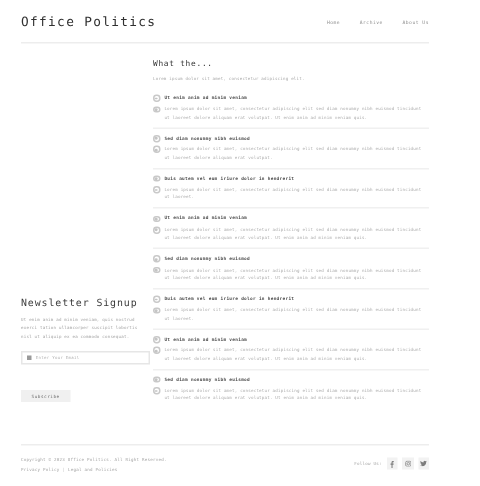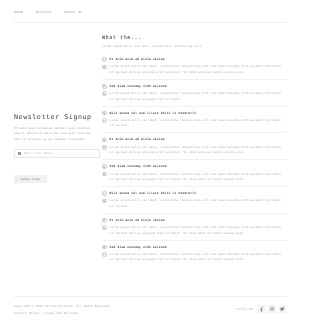--- a/index.html
+++ b/index.html
@@ -25,21 +25,21 @@
     font-size: 3.1px; letter-spacing: 0.35px; color: #8d8d8d;
     white-space: nowrap; text-decoration: none;
     font-family: "DejaVu Sans Mono", monospace;
   }
   .header-rule {
     height: 1px; background: #ededed; margin: 0 14px;
   }
 
   
   .content {
-    display: flex; gap: 2px; padding: 11px 14px 0 14px; align-items: center;
+    display: flex; gap: 2px; padding: 11px 14px 0 14px; align-items: flex-end;
   }
   .col-left { width: 86px; flex: 0 0 86px; }
   .col-right { flex: 1 1 auto; min-width: 0; }
 
   
   .signup-title {
     font-size: 6.6px; letter-spacing: 0.6px; color: #3a3a3a;
     font-family: "DejaVu Sans Mono", monospace; margin-bottom: 5px;
     white-space: nowrap;
   }
@@ -124,20 +124,21 @@
     font-family: "DejaVu Sans", sans-serif;
   }
   .social svg { display: block; }
 </style>
 </head>
 <body>
 
 <div class="page">
 
   <div class="header">
+    <div class="brand">Office Politics</div>
     <div class="nav">
       <a class="nav-link" href="#">Home</a>
       <a class="nav-link" href="#">Archive</a>
       <a class="nav-link" href="#">About Us</a>
     </div>
   </div>
   <div class="header-rule"></div>
 
   <div class="content">
 

